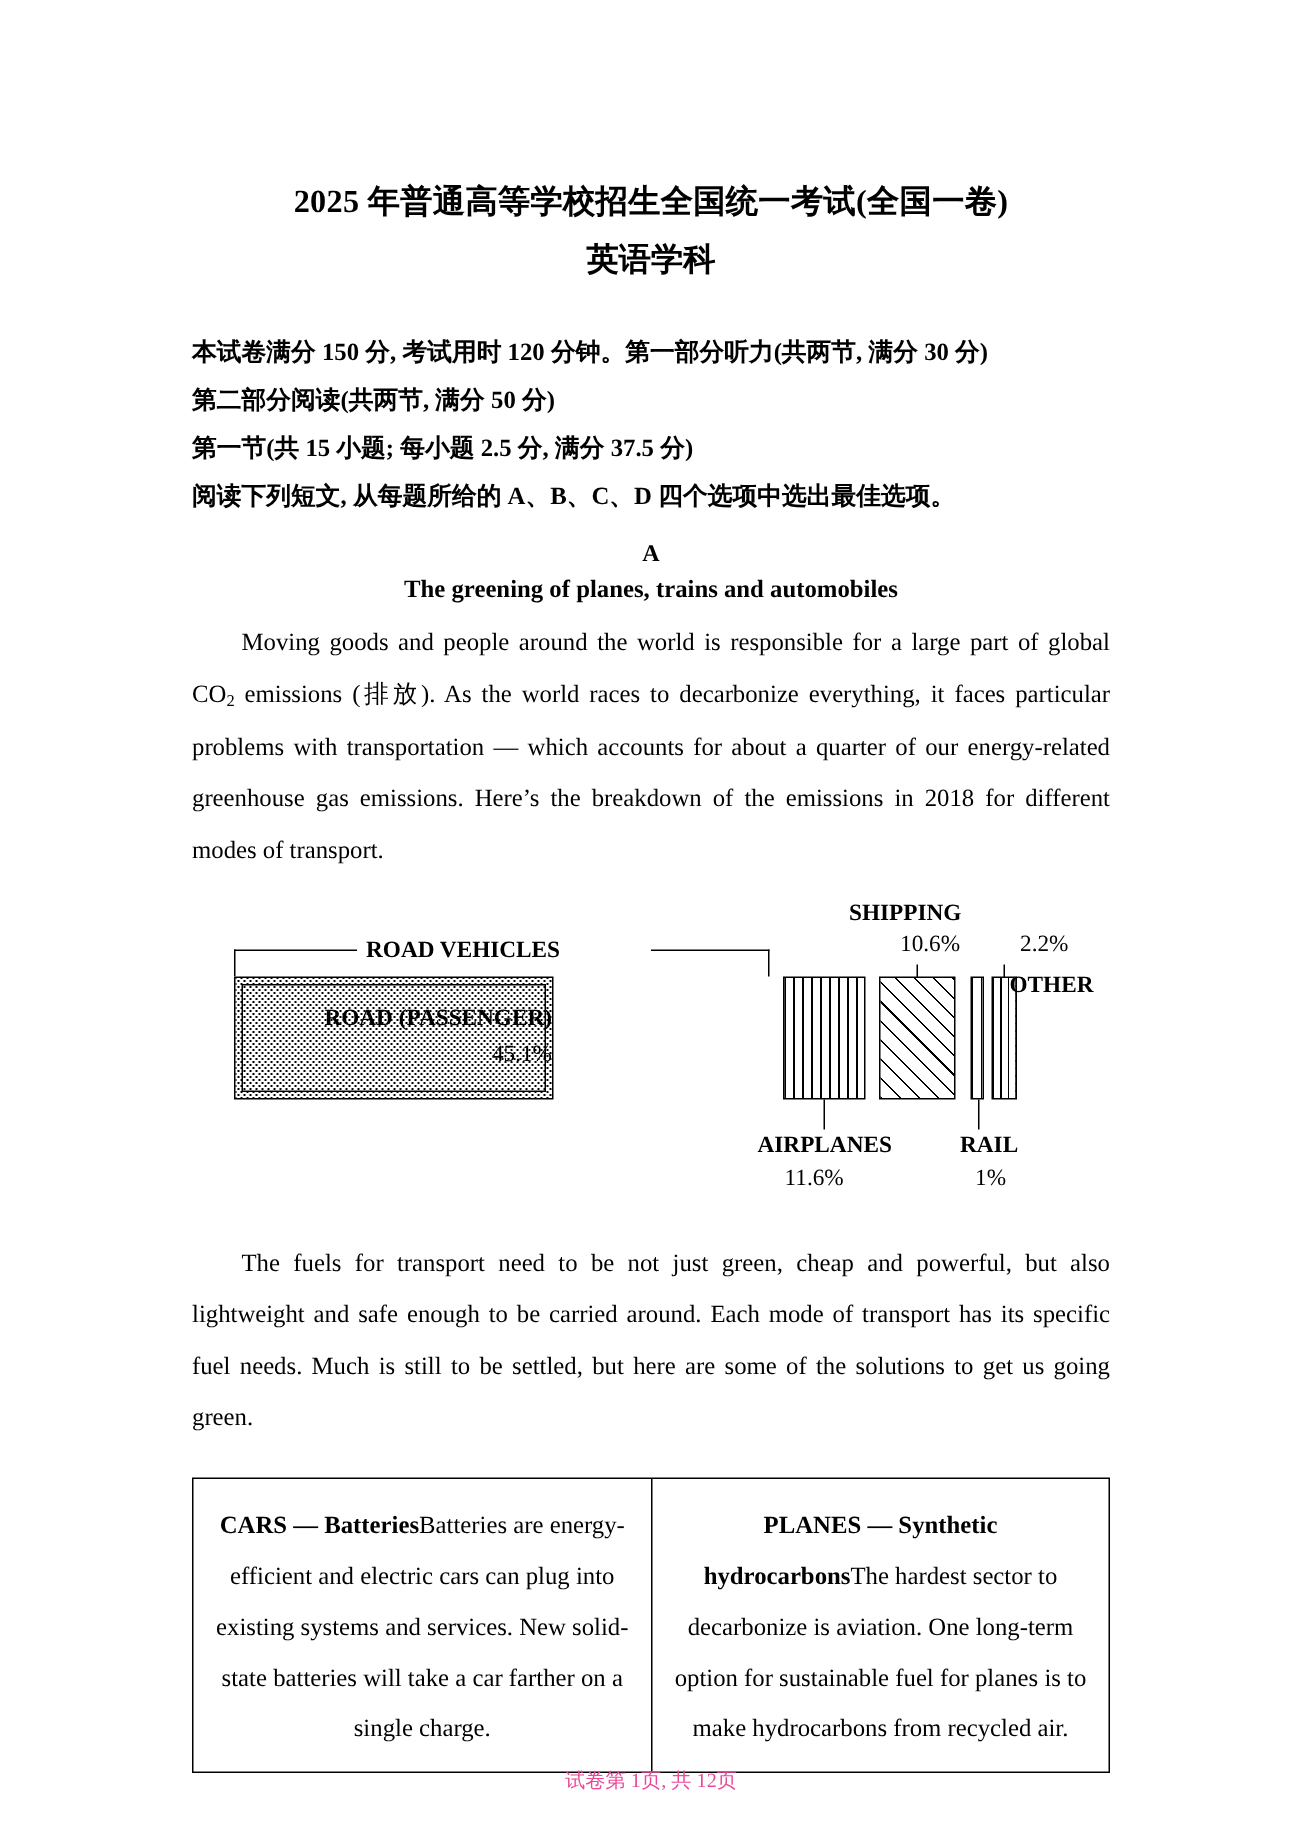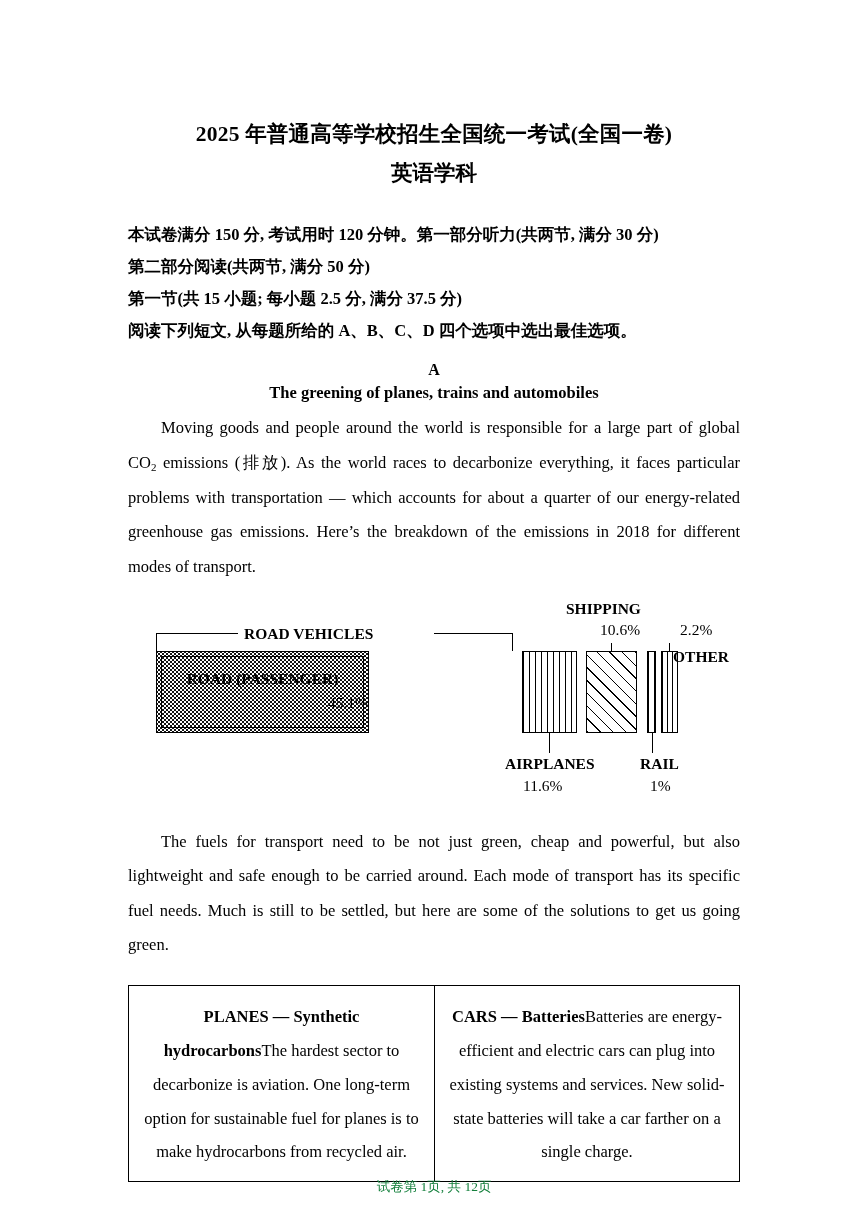--- a/index.html
+++ b/index.html
@@ -98,21 +98,21 @@
   .bar {
     position: absolute;
     box-sizing: border-box;
     border: 1px solid #000;
     top: 52px;
     height: 82px;
   }
   .bar-inner-label {
     position: absolute;
     width: 100%;
-    text-align: center;
+    text-align: right;
     font-weight: bold;
     font-size: 15.5px;
     top: 18px;
     left: 0;
   }
   .bar-inner-value {
     position: absolute;
     width: 100%;
     text-align: right;
     font-size: 15.5px;
@@ -187,21 +187,21 @@
   .box b {
     font-weight: bold;
   }
   .footer {
     position: absolute;
     left: 0;
     top: 1178px;
     width: 868px;
     text-align: center;
     font-size: 13.5px;
-    color: #15803d;
+    color: #ec4899;
   }
 </style>
 </head>
 <body>
 
 <div class="page">
   <div class="content">
 
     <div class="doc-title">2025 年普通高等学校招生全国统一考试(全国一卷)</div>
     <div class="doc-subtitle">英语学科</div>
@@ -254,23 +254,23 @@
       <div class="leader" style="left:483px; top:44px; height:9px;"></div>
       <div class="leader" style="left:541px; top:44px; height:9px;"></div>
       <div class="leader" style="left:421px; top:134px; height:20px;"></div>
       <div class="leader" style="left:524px; top:134px; height:20px;"></div>
     </div>
 
     <p class="para indent">The fuels for transport need to be not just green, cheap and powerful, but also lightweight and safe enough to be carried around. Each mode of transport has its specific fuel needs. Much is still to be settled, but here are some of the solutions to get us going green.</p>
 
     <div class="boxes">
       <div class="box">
+        <b>CARS — Batteries</b><span>Batteries are energy-efficient and electric cars can plug into existing systems and services. New solid-state batteries will take a car farther on a single charge.</span>
+      </div>
+      <div class="box">
         <b>PLANES — Synthetic hydrocarbons</b><span>The hardest sector to decarbonize is aviation. One long-term option for sustainable fuel for planes is to make hydrocarbons from recycled air.</span>
       </div>
-      <div class="box">
-        <b>CARS — Batteries</b><span>Batteries are energy-efficient and electric cars can plug into existing systems and services. New solid-state batteries will take a car farther on a single charge.</span>
-      </div>
     </div>
 
   </div>
 
   <div class="footer">试卷第 1页, 共 12页</div>
 </div>
 
 </body></html>

